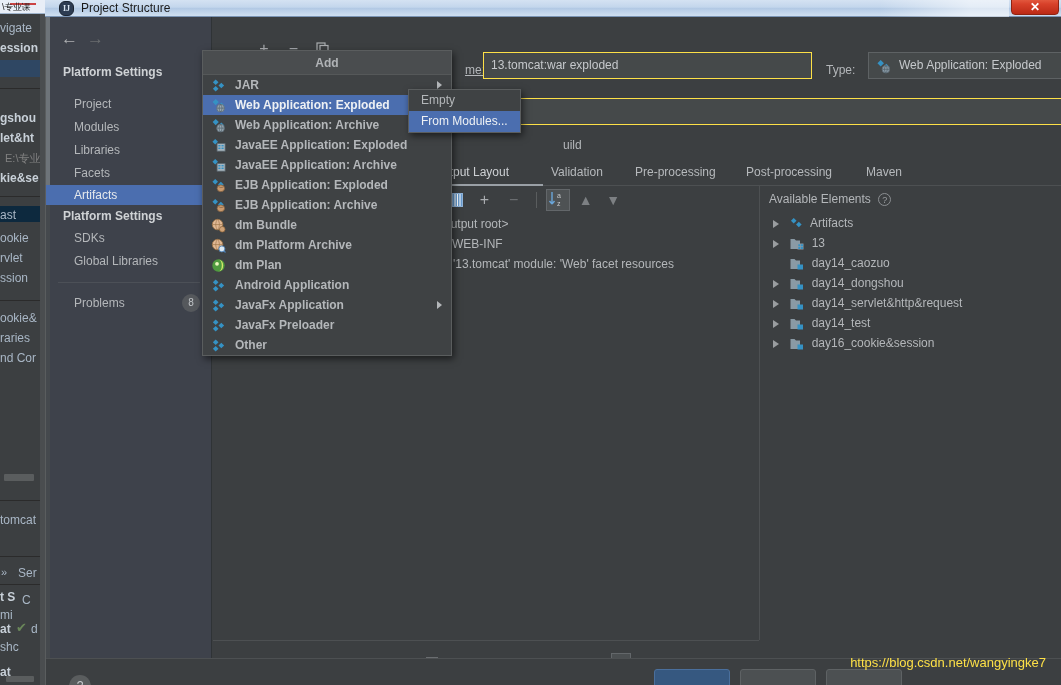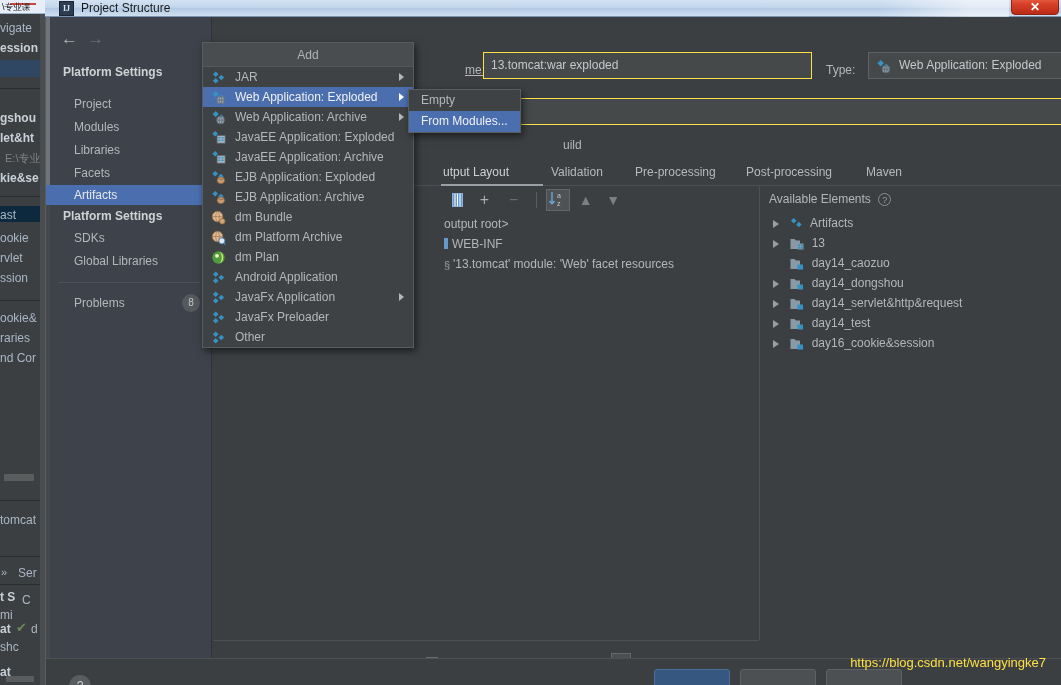--- a/index.html
+++ b/index.html
@@ -30,21 +30,21 @@
   .ide-chk { position:absolute; color:#6a8759; font-size:13px; }
 
   
   .titlebar {
     position:absolute; left:45px; top:0; width:1016px; height:17px;
     background:linear-gradient(to bottom,#d4e2f2 0%,#c3d6ec 45%,#b2c9e4 52%,#cfdff0 100%);
     border-bottom:1px solid #7a94b4;
   }
   .title-ij {
     position:absolute; left:14px; top:1px; width:15px; height:15px;
-    background:#2d3c52; border:1px solid #1b2533; border-radius:0;
+    background:#2d3c52; border:1px solid #1b2533; border-radius:6px;
     color:#d8e4f0; font-size:8px; font-weight:bold; text-align:center; line-height:14px;
     font-family:"Liberation Serif", serif;
   }
   .title-text { position:absolute; left:36px; top:1px; font-size:12px; color:#1a1a1a;
                 font-family:"Liberation Sans", sans-serif; }
   .title-closebtn {
     position:absolute; right:2px; top:-7px; width:48px; height:22px;
     background:linear-gradient(to bottom,#f0785a 0%,#d8412a 50%,#bb2a16 100%);
     border:1px solid #8e2312; border-radius:0 0 4px 4px;
     color:#ffffff; font-size:12px; font-weight:bold; text-align:center; line-height:26px;
@@ -414,21 +414,21 @@
 
   <div class="footer">
     <div class="hsep" style="left:0;top:0;width:1016px;"></div>
     <div class="help-btn">?</div>
     <div class="foot-btn primary" style="left:608px;width:76px;"></div>
     <div class="foot-btn normal" style="left:694px;width:76px;"></div>
     <div class="foot-btn normal" style="left:780px;width:76px;"></div>
   </div>
 </div>
 
-<div class="menu" style="left:202px;top:42px;width:212px;">
+<div class="menu" style="left:202px;top:50px;width:250px;font-weight:bold;">
   <div class="menu-header">Add</div>
 
   <div class="mi">
     <span class="mi-icon">
       <svg width="15" height="15" viewBox="0 0 16 16">
             <path d="M5 1.5 L8 4.5 L5 7.5 L2 4.5 Z" fill="#3592c4"></path>
             <path d="M11 5 L14 8 L11 11 L8 8 Z" fill="#3592c4"></path>
             <path d="M5 8.5 L8 11.5 L5 14.5 L2 11.5 Z" fill="#3592c4"></path>
           </svg>
     </span>

